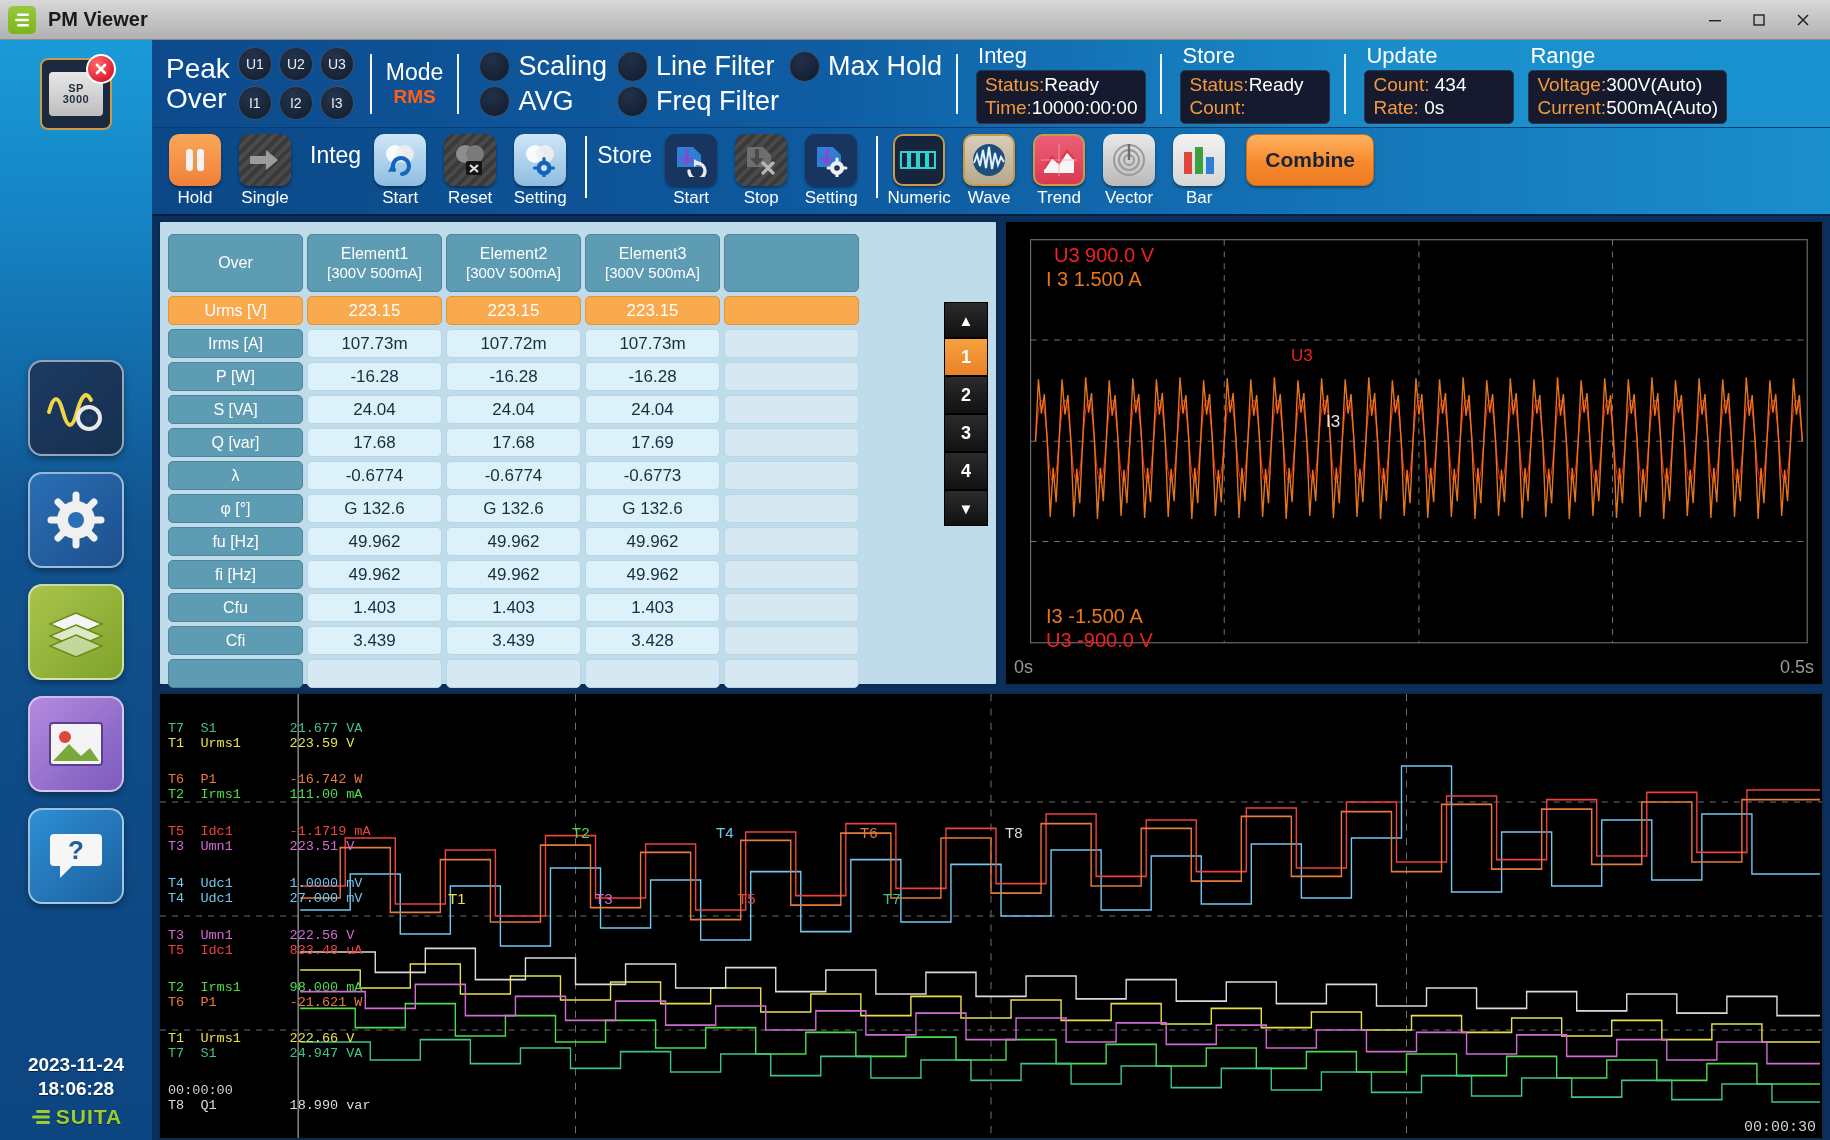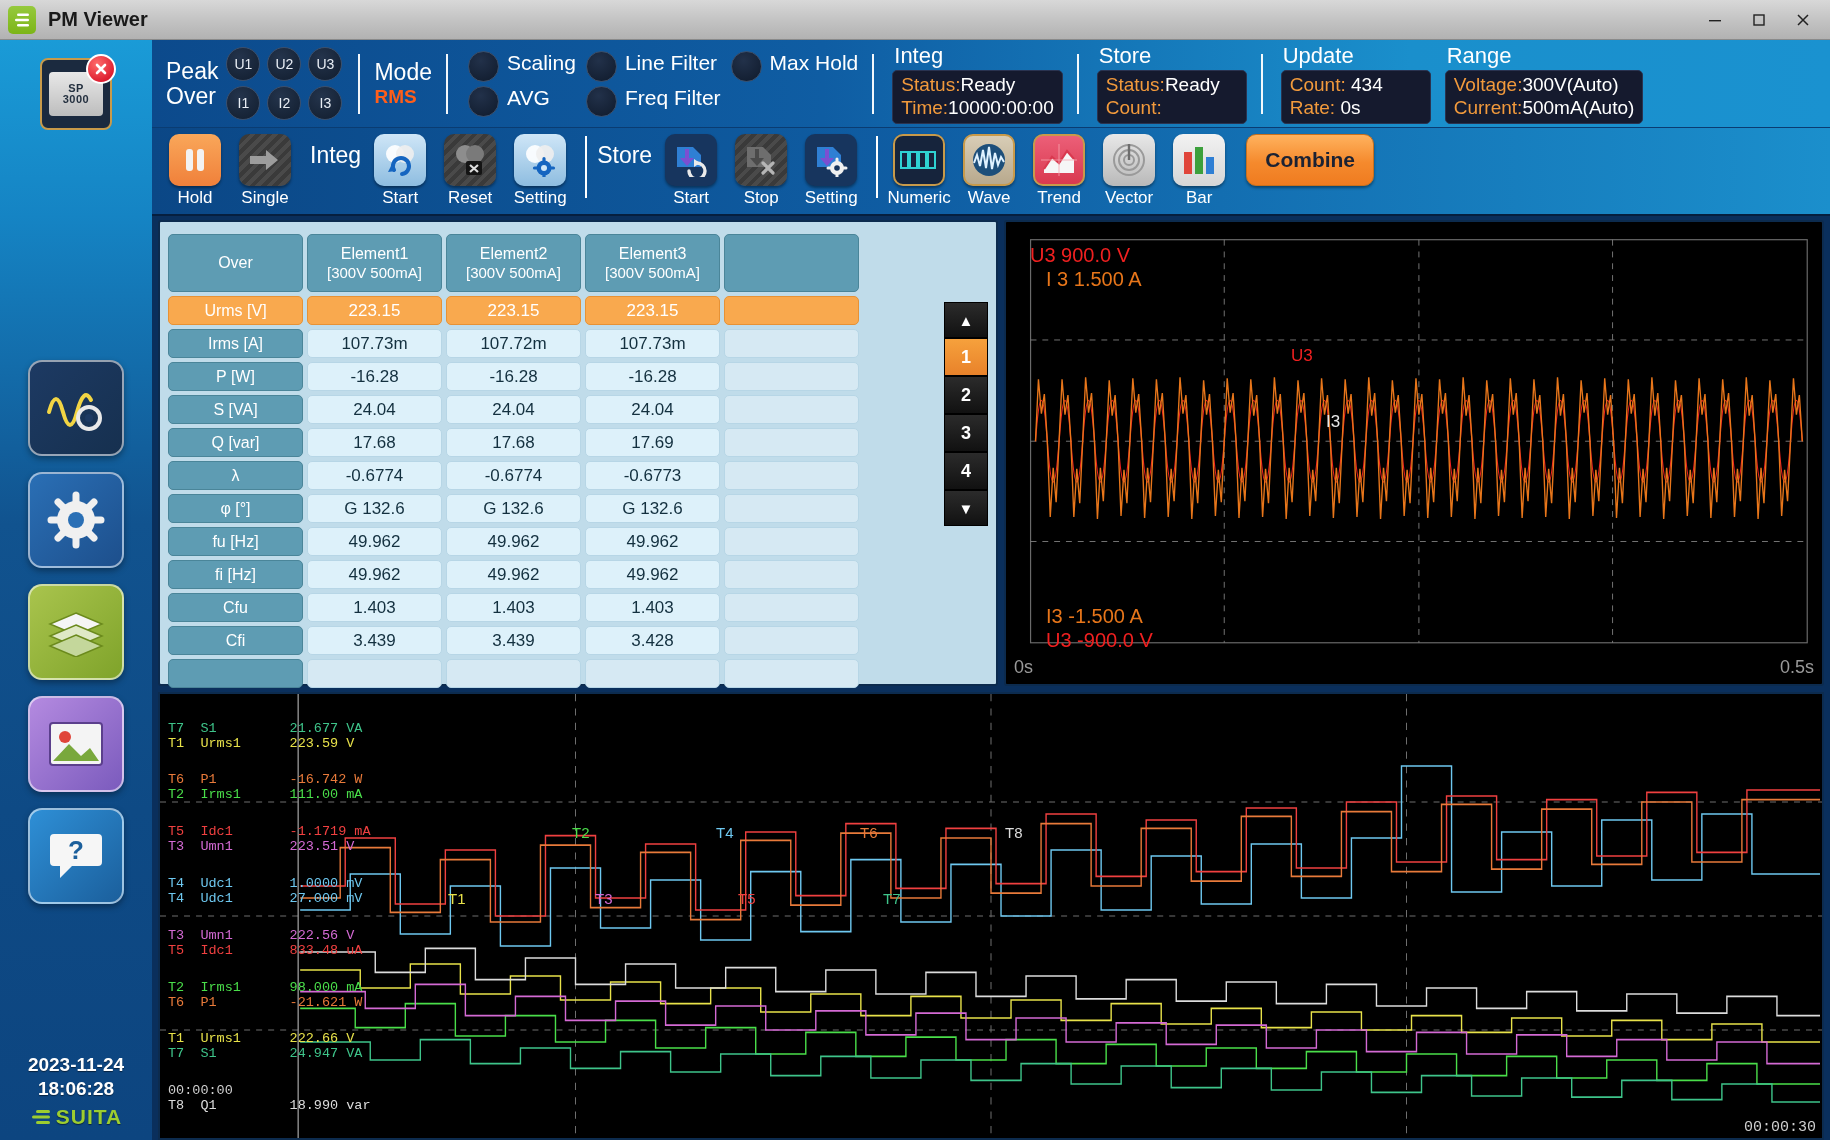--- a/index.html
+++ b/index.html
@@ -95,39 +95,39 @@
 
   
   .hdr1 {
     height: 88px;
     background: linear-gradient(to right, #0c4a8c 0%, #0f5da3 40%, #1a8fcc 75%, #1a92d0 100%);
     display: flex; align-items: center; padding-left: 10px; gap: 0;
     border-bottom: 1px solid #0a3c72;
     position: relative;
   }
   .peak-over {
-    color: #fff; font-size: 23px; line-height: 1.05; margin-right: 8px; margin-left: 4px;
+    color: #fff; font-size: 28px; line-height: 1.05; margin-right: 8px; margin-left: 4px;
   }
   .chan-grid { display: grid; grid-template-columns: repeat(3, 36px); gap: 5px; }
   .chan {
     width: 34px; height: 34px; border-radius: 50%;
     background: radial-gradient(circle at 40% 30%, #24344c, #111d2e);
     border: 1px solid #3c4f6b;
     color: #e9eef5; font-size: 14px; font-weight: normal;
     display: flex; align-items: center; justify-content: center;
   }
   .vsep { width: 2px; height: 60px; background: #ffffff; margin: 0 14px; opacity: .95; }
-  .mode-col { color: #fff; }
+  .mode-col { text-align: center; color: #fff; }
   .mode-col .m-label { font-size: 23px; }
   .mode-col .m-value { font-size: 19px; color: #ff5e1a; font-weight: bold; }
   .toggles {
     display: grid; grid-template-columns: auto auto auto; grid-template-rows: auto auto;
     column-gap: 10px; row-gap: 4px; align-items: center; margin-left: 6px;
   }
-  .tg { display: flex; gap: 8px; color: #fff; font-size: 21px; }
+  .tg { display: flex; gap: 8px; color: #fff; font-size: 27px; }
   .tg-dot {
     width: 31px; height: 31px; border-radius: 50%;
     background: radial-gradient(circle at 40% 30%, #22314a, #0f1a2b);
     border: 1px solid #3b4e69;
   }
   .statgrp { margin-left: 4px; color: #fff; }
   .statgrp .g-title { font-size: 22px; padding-left: 2px; margin-bottom: 1px; }
   .statbox {
     background: #151a2e; border: 1px solid #2a3350; border-radius: 5px;
     padding: 3px 8px; font-size: 19px; line-height: 1.2; min-width: 150px;
@@ -781,21 +781,21 @@
               <path d="M654 223 L657 158 L660 197 L663 174 L666 223 L669 302 L672 250 L675 284 L678 223"></path>
               <path d="M678 223 L681 161 L684 194 L687 176 L690 223 L693 299 L696 252 L699 286 L702 223"></path>
               <path d="M702 223 L705 159 L708 196 L711 175 L714 223 L717 301 L720 250 L723 285 L726 223"></path>
               <path d="M726 223 L729 160 L732 195 L735 174 L738 223 L741 300 L744 251 L747 284 L750 223"></path>
               <path d="M750 223 L753 158 L756 197 L759 176 L762 223 L765 302 L768 250 L771 286 L774 223"></path>
               <path d="M774 223 L777 161 L780 194 L783 175 L786 223 L789 299 L792 252 L795 284 L798 223"></path>
               <path d="M798 223 L801 159 L804 196 L807 176 L810 223"></path>
             </g>
           </svg>
 
-          <div class="w-lbl w-u3" style="left:24px; top:22px;">U3  900.0 V</div>
+          <div class="w-lbl w-u3" style="left:48px; top:22px;">U3  900.0 V</div>
           <div class="w-lbl w-i3" style="left:40px; top:46px;">I 3  1.500 A</div>
           <div class="w-lbl w-i3" style="left:40px; bottom:56px;">I3  -1.500 A</div>
           <div class="w-lbl w-u3" style="left:40px; bottom:32px;">U3  -900.0 V</div>
           <div class="w-lbl w-time" style="left:8px; bottom:6px;">0s</div>
           <div class="w-lbl w-time" style="right:8px; bottom:6px;">0.5s</div>
           <div class="w-lbl" style="left:285px; top:124px; color:#f02020; font-size:17px;">U3</div>
           <div class="w-lbl" style="left:320px; top:190px; color:#e8e8e8; font-size:17px;">I3</div>
         </div>
       </div>
 

